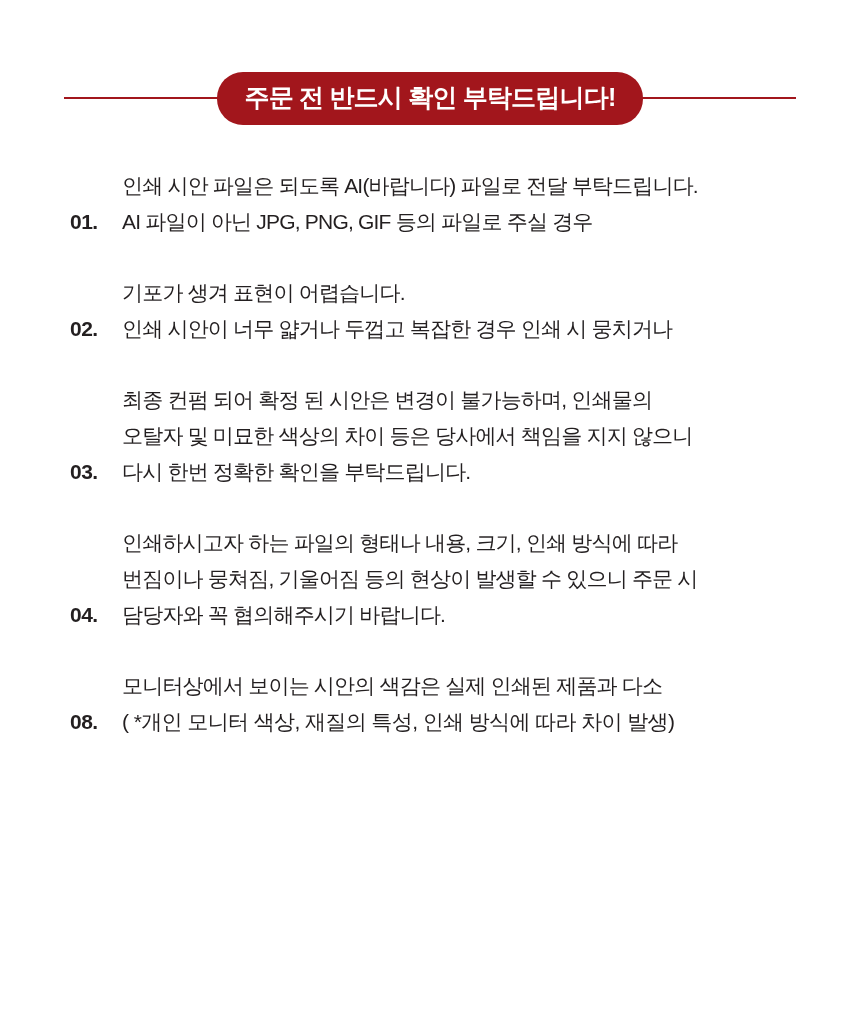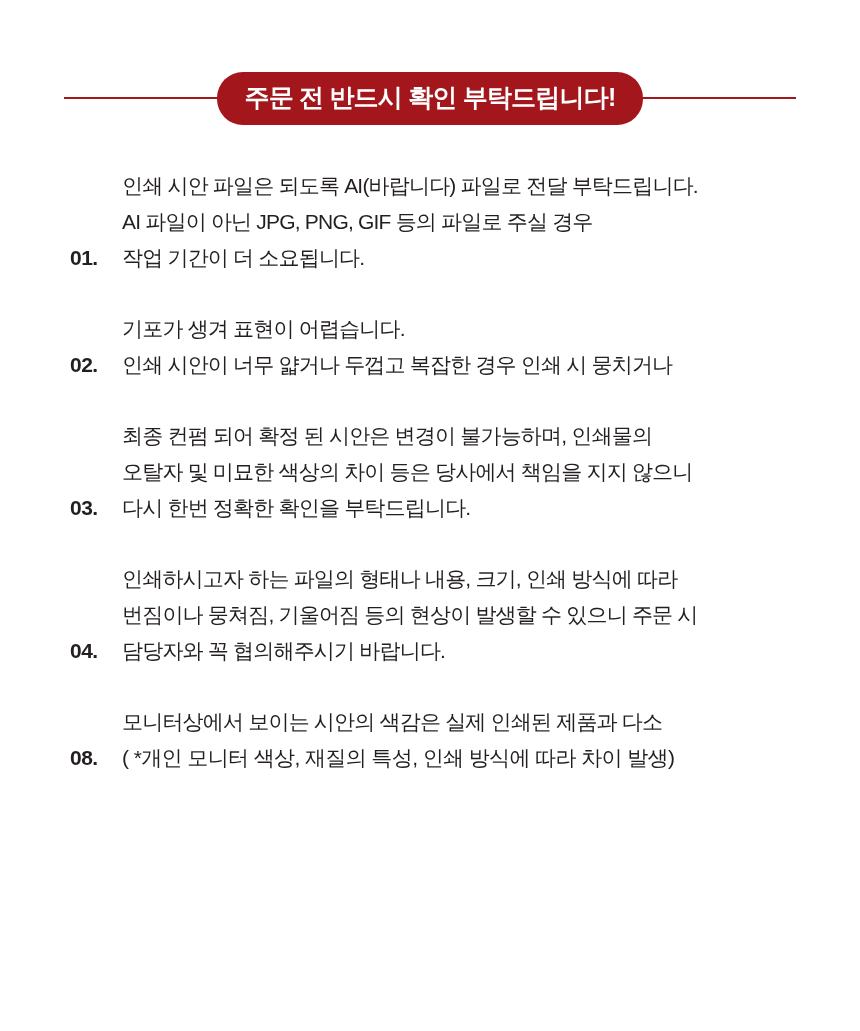--- a/index.html
+++ b/index.html
@@ -100,21 +100,20 @@
     <div class="header-rule"></div>
   </div>
 
   <div class="list">
 
     <div class="item">
       <div class="num">01.</div>
       <div class="lines">
         <div class="line">인쇄 시안 파일은 되도록 AI(바랍니다) 파일로 전달 부탁드립니다.</div>
         <div class="line">AI 파일이 아닌 JPG, PNG, GIF 등의 파일로 주실 경우</div>
-        <div class="line">작업 기간이 더 소요됩니다.</div>
       </div>
     </div>
 
     <div class="item">
       <div class="num">02.</div>
       <div class="lines">
         <div class="line">기포가 생겨 표현이 어렵습니다.</div>
         <div class="line">인쇄 시안이 너무 얇거나 두껍고 복잡한 경우 인쇄 시 뭉치거나</div>
       </div>
     </div>

